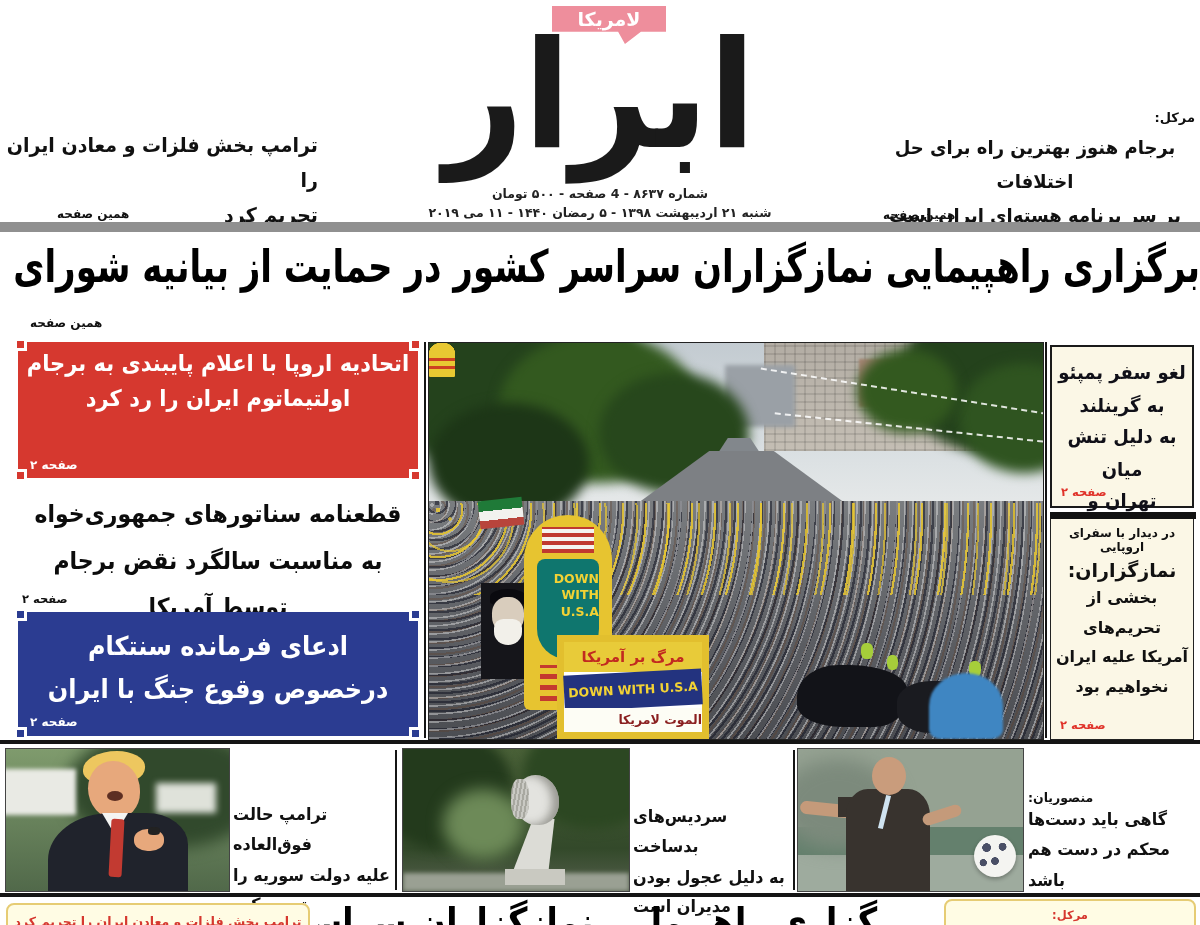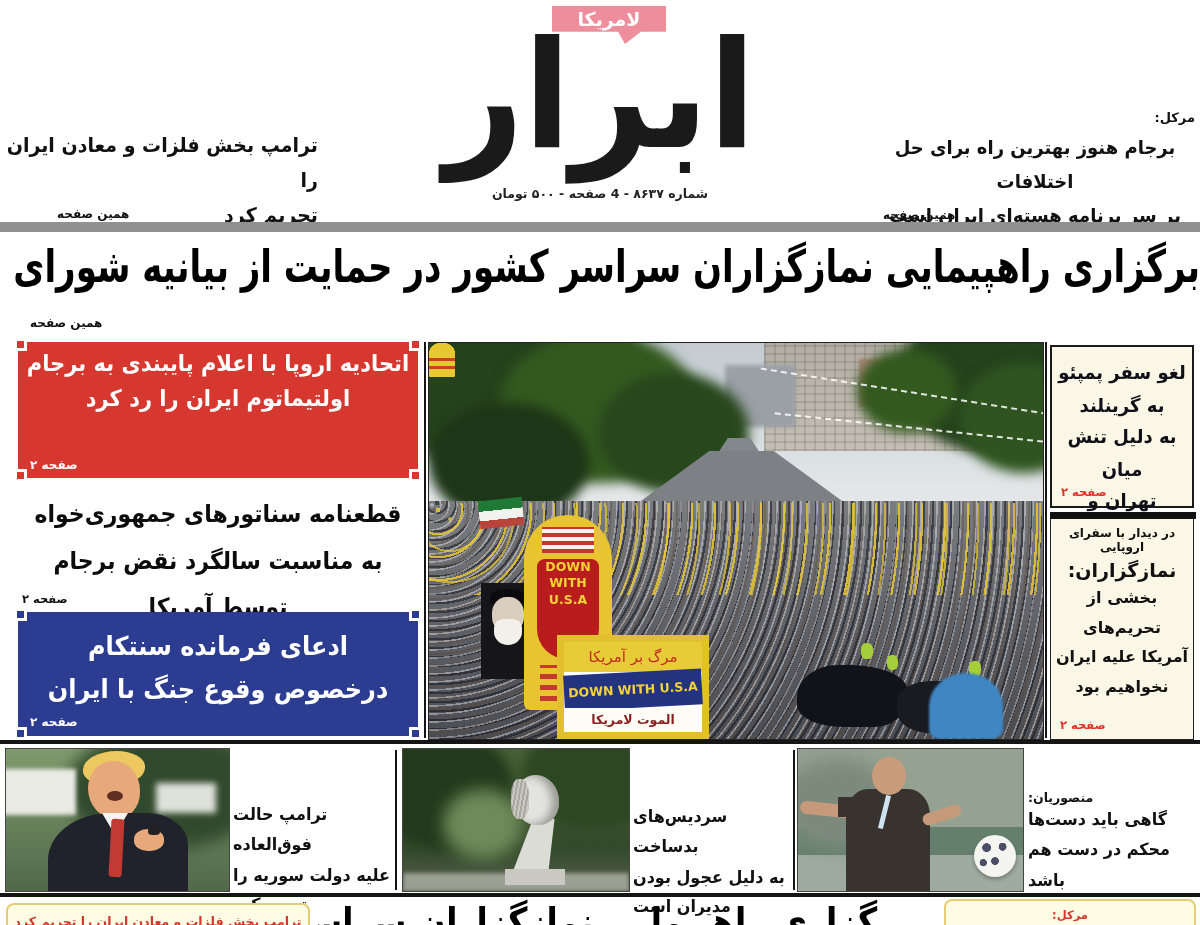--- a/index.html
+++ b/index.html
@@ -88,27 +88,27 @@
   .ys{width:26px;height:34px;background:#e8c832;border-radius:12px 12px 3px 3px;
       background-image:linear-gradient(0deg,transparent 0 8px,rgba(200,40,30,.85) 8px 11px,transparent 11px 16px,rgba(200,40,30,.85) 16px 19px,transparent 19px);}
   .ys:nth-child(1){left:40px;top:240px}.ys:nth-child(2){left:208px;top:228px}
   .ys:nth-child(3){left:258px;top:252px}.ys:nth-child(4){left:305px;top:230px}
   .ys:nth-child(5){left:352px;top:250px}.ys:nth-child(6){left:402px;top:234px}
   .ys:nth-child(7){left:452px;top:246px}.ys:nth-child(8){left:502px;top:228px}
   .ys:nth-child(9){left:548px;top:250px}.ys:nth-child(10){left:580px;top:232px}
   .ys:nth-child(11){left:120px;top:300px}.ys:nth-child(12){left:330px;top:300px}
   .sign-shield{left:95px;top:172px;width:88px;height:195px;background:#e7c430;border-radius:44px 44px 6px 6px;}
   .sh-flag{left:18px;top:12px;width:52px;height:26px;background:repeating-linear-gradient(0deg,#c0392f 0 4px,#f4f4f0 4px 8px);}
-  .sh-shield{left:13px;top:44px;width:62px;height:100px;background:#b91c1c;border-radius:8px 8px 30px 30px;
-    color:#f2d234;font-weight:bold;font-size:12.5px;line-height:1.3;text-align:center;box-sizing:border-box;}
+  .sh-shield{left:13px;top:44px;width:62px;height:100px;background:#0f766e;border-radius:8px 8px 30px 30px;
+    color:#f2d234;font-weight:bold;font-size:12.5px;line-height:1.3;text-align:right;padding-top:12px;box-sizing:border-box;}
   .sh-stripes{left:16px;top:150px;width:56px;height:36px;background:repeating-linear-gradient(0deg,#c43a2f 0 5px,#e7c430 5px 11px);}
   .sign-banner{left:128px;top:292px;width:152px;height:104px;border:7px solid #e2bf2e;background:#fff;box-sizing:border-box;}
-  .bn-top{left:0;top:0;width:138px;height:30px;background:#e8cb39;color:#c22a20;font-weight:normal;font-size:15px;text-align:center;line-height:30px;direction:rtl;}
+  .bn-top{left:0;top:0;width:138px;height:30px;background:#e8cb39;color:#c22a20;font-weight:bold;font-size:15px;text-align:center;line-height:30px;direction:rtl;}
   .bn-mid{left:0;top:30px;width:138px;height:36px;background:#23337f;color:#f2d234;font-weight:bold;font-size:12.5px;text-align:center;line-height:36px;transform:rotate(-3deg);}
-  .bn-bot{left:0;top:66px;width:138px;height:24px;background:#fdfdf5;color:#8a1f1f;font-weight:bold;font-size:12.5px;text-align:center;line-height:24px;direction:rtl;}
+  .bn-bot{left:0;top:66px;width:138px;height:24px;background:#fdfdf5;color:#8a1f1f;font-weight:bold;font-size:12.5px;line-height:24px;direction:rtl;}
   .kh-frame{left:52px;top:240px;width:54px;height:96px;background:#15151a;}
   .kh-turban{left:9px;top:6px;width:36px;height:16px;background:#0a0a0f;border-radius:50% 50% 20% 20%;}
   .kh-face{left:11px;top:14px;width:32px;height:36px;background:#d9cdbd;border-radius:45%;}
   .kh-beard{left:13px;top:36px;width:28px;height:26px;background:#f2f0ea;border-radius:40% 40% 60% 60%;}
   .pal-flag{left:50px;top:156px;width:44px;height:28px;transform:rotate(-6deg);
     background:linear-gradient(180deg,#1f7a38 0 38%,#f2f2ee 38% 72%,#b8443c 72%);}
   .vest{background:#a6ce3a;border-radius:40%;filter:blur(.5px);}
   .v1{left:432px;top:300px;width:12px;height:16px}.v2{left:458px;top:312px;width:11px;height:15px}
   .v3{left:540px;top:318px;width:12px;height:16px}
   .moto1{left:368px;top:322px;width:110px;height:62px;background:#121318;border-radius:38% 52% 30% 42%/50% 40% 45% 35%;}
@@ -184,20 +184,21 @@
 </head>
 <body>
 
 <div class="page">
 
   <div class="abs jaar-flag">
     <span>لامریکا</span>
   </div>
   <div class="abs masthead">ابرار</div>
   <div class="abs issue-line">شماره ۸۶۳۷ - 4 صفحه - ۵۰۰ تومان</div>
+  <div class="abs date-line">شنبه ۲۱ اردیبهشت ۱۳۹۸ - ۵ رمضان ۱۴۴۰ - ۱۱ می ۲۰۱۹</div>
 
   <div class="abs tl-head ml">ترامپ بخش فلزات و معادن ایران را
 تحریم کرد</div>
   <div class="abs tl-ref">همین صفحه</div>
 
   <div class="abs tr-kicker">مرکل:</div>
   <div class="abs tr-head ml">برجام هنوز بهترین راه برای حل اختلافات
 بر سر برنامه هسته‌ای ایران است</div>
   <div class="abs tr-ref">همین صفحه</div>
 

